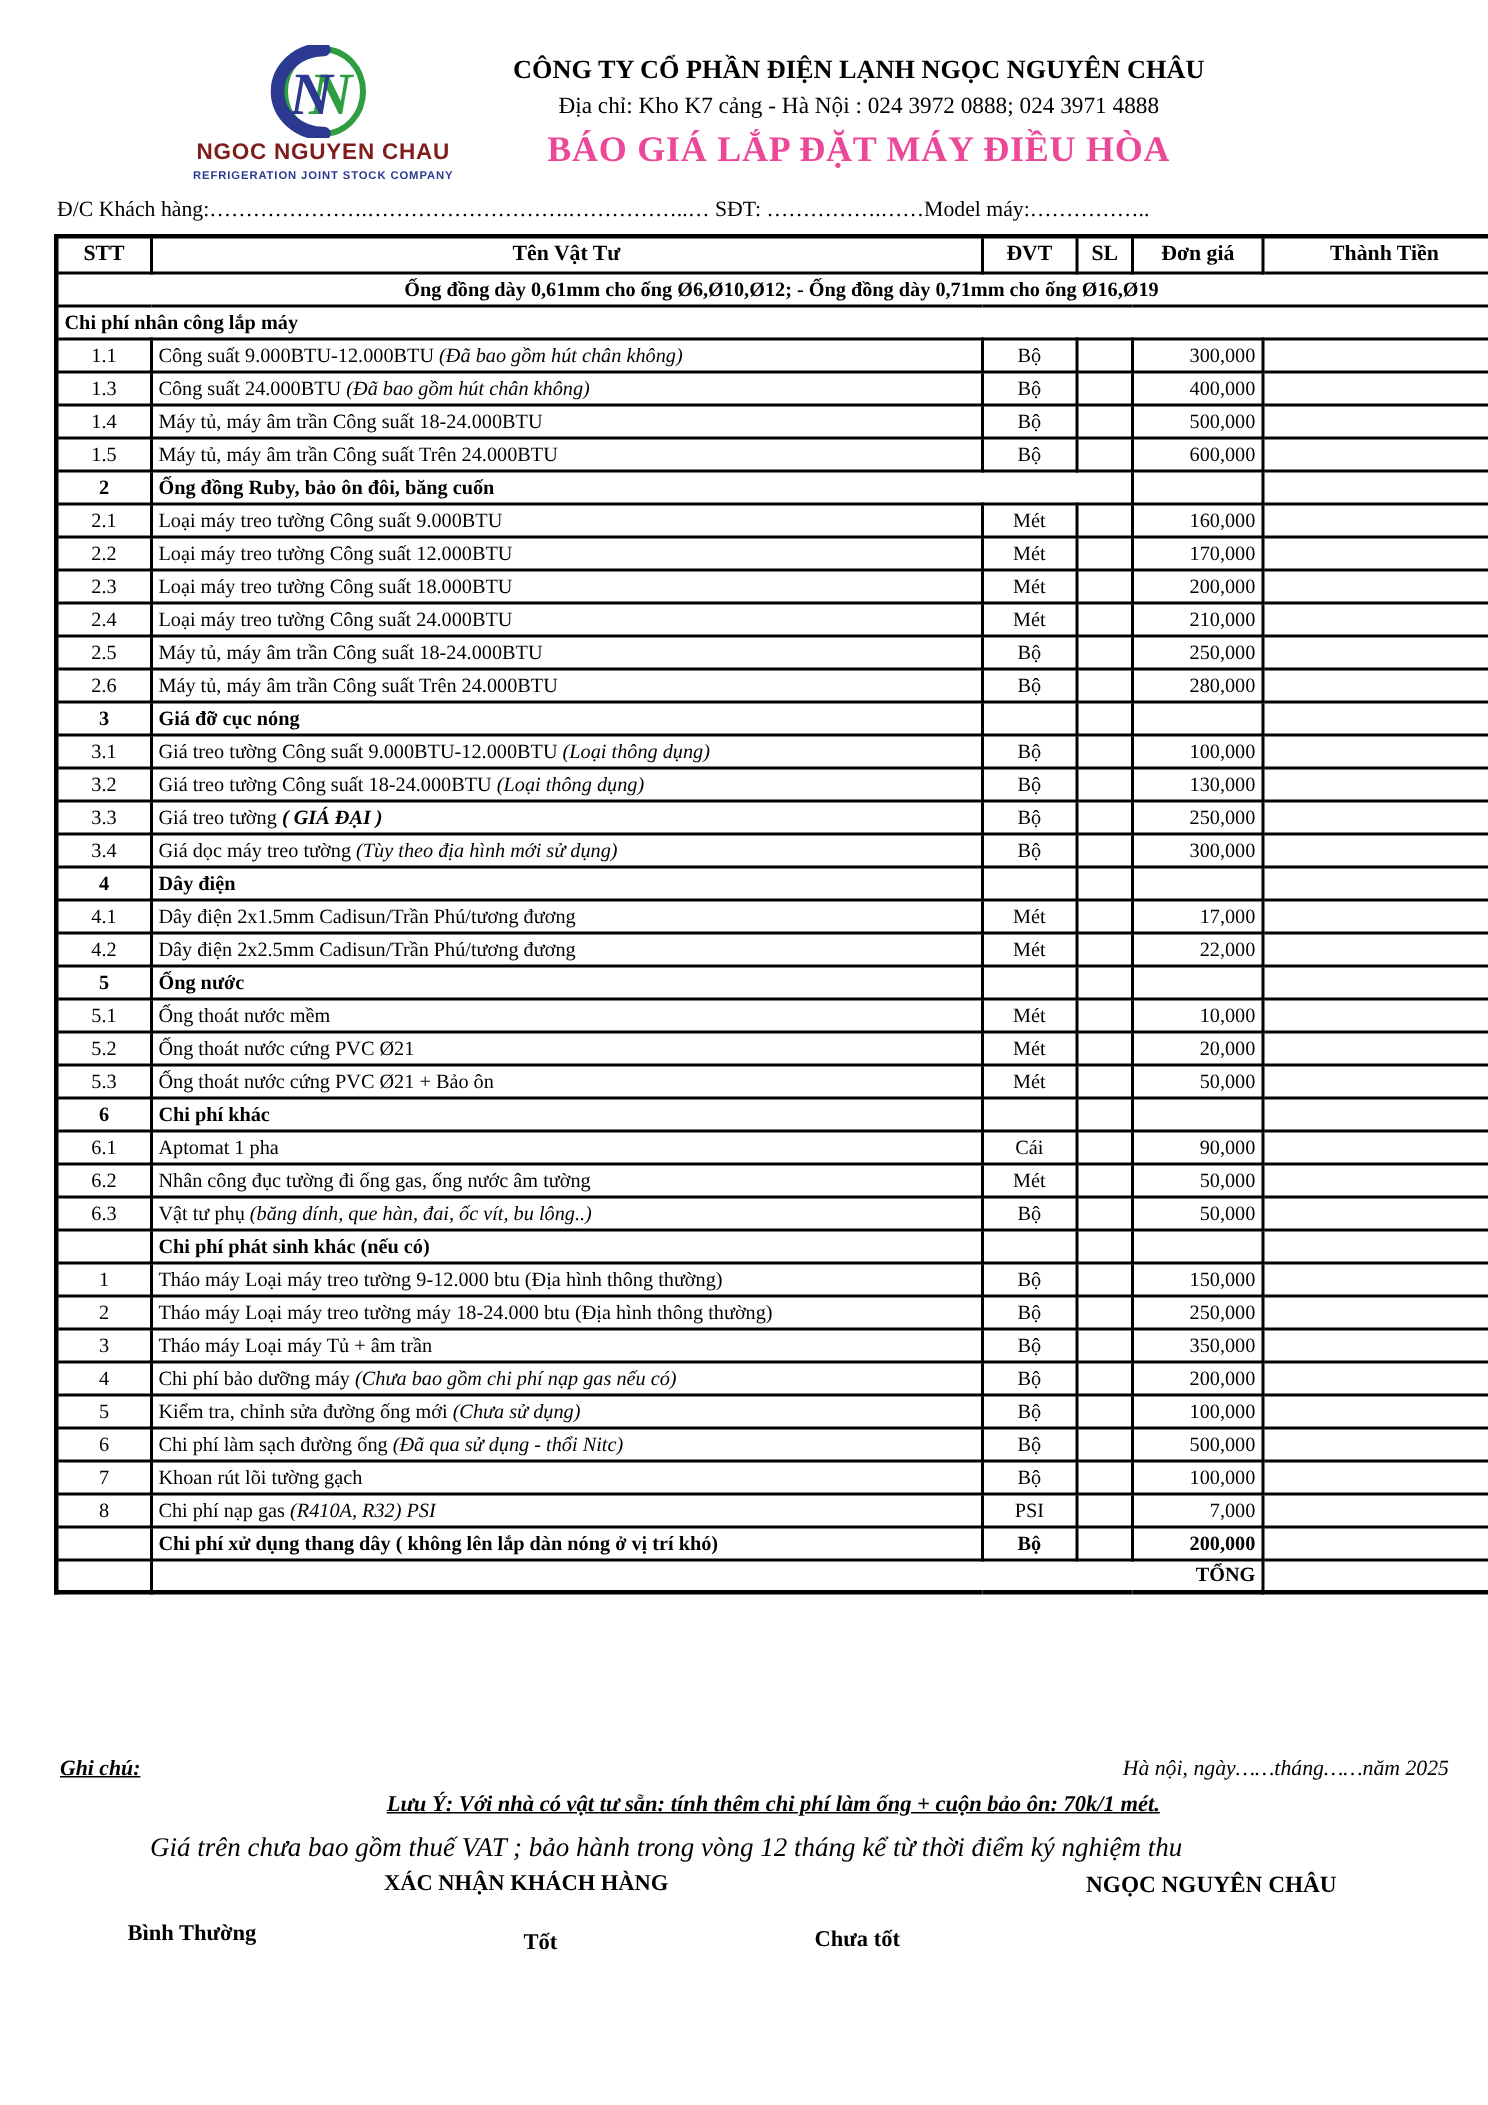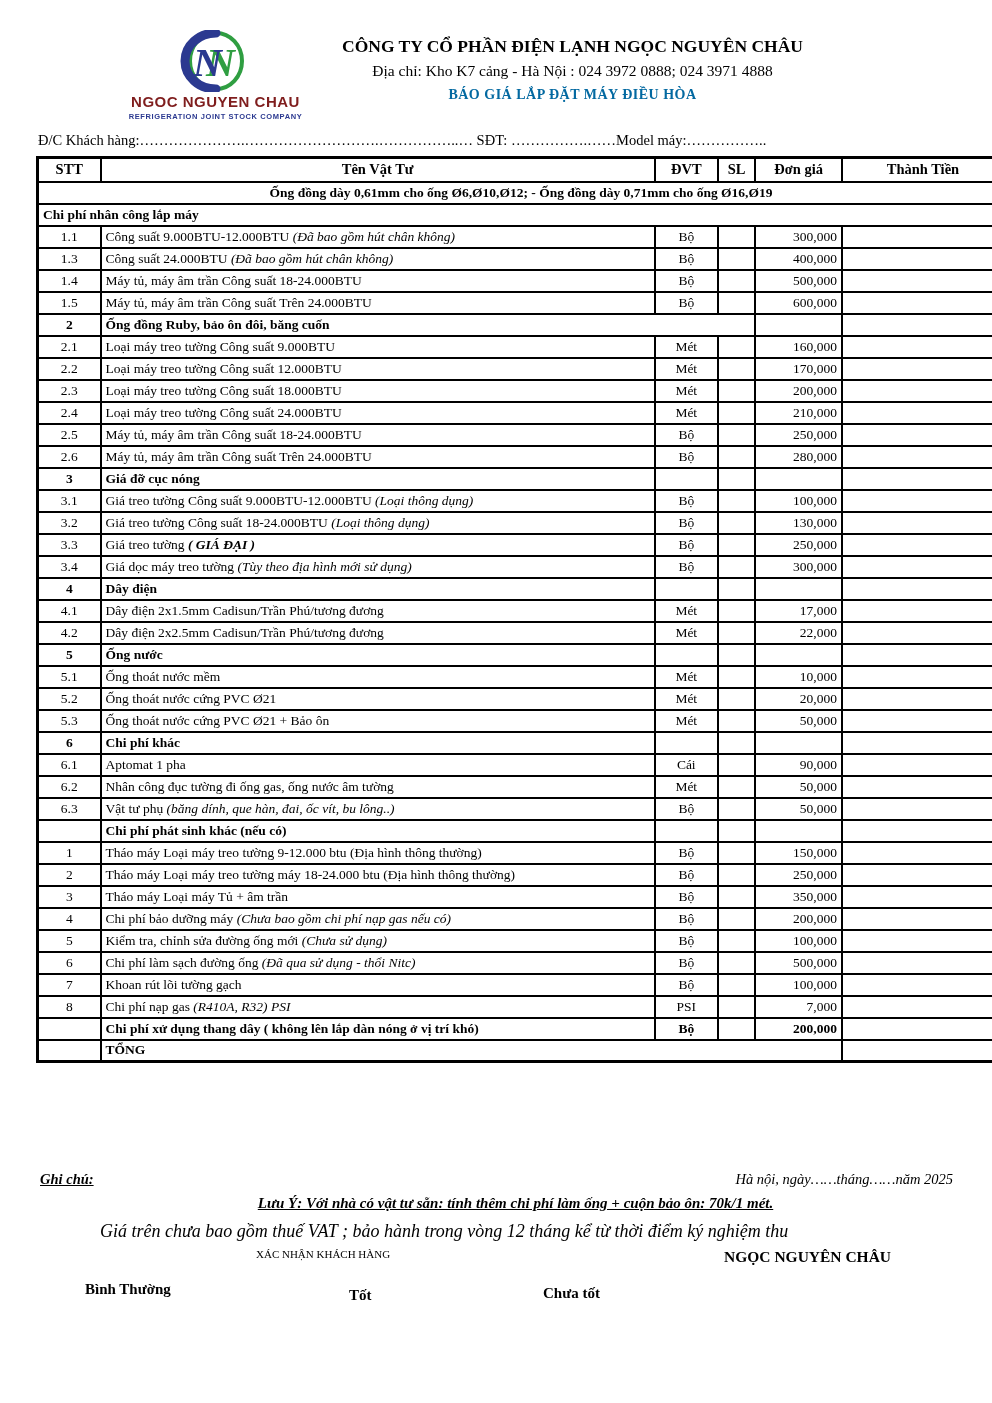--- a/index.html
+++ b/index.html
@@ -11,54 +11,54 @@
   
   .logo-block { position:absolute; left:108px; top:30px; width:215px; text-align:center; }
   .logo-mark { display:block; margin:0 auto; }
   .logo-name { font-family:"Liberation Sans", sans-serif; font-weight:bold; font-size:15px;
                letter-spacing:0.5px; color:#7f1d1d; margin-top:1px; white-space:nowrap; }
   .logo-sub  { font-family:"Liberation Sans", sans-serif; font-weight:bold; font-size:7.5px;
                letter-spacing:0.6px; color:#2b3990; margin-top:2px; white-space:nowrap; }
   .company-block { position:absolute; left:295px; top:36px; width:555px; text-align:center; }
   .company-name { font-size:17.5px; font-weight:bold; white-space:nowrap; }
   .company-address { font-size:15.5px; margin-top:5px; white-space:nowrap;text-align:center; }
-  .doc-title { font-size:14px; font-weight:bold; color:#0369a1; margin-top:7px;
+  .doc-title { font-size:24px; font-weight:bold; color:#ec4899; margin-top:7px;
                letter-spacing:0.5px; white-space:nowrap; }
   .customer-line { position:absolute; left:38px; top:132px; width:912px; font-size:14.5px;
                    white-space:nowrap; overflow:hidden; }
   
   table.price { position:absolute; left:36px; top:156px; width:970px;
                 border-collapse:collapse; table-layout:fixed;
                 border:3px solid #000;padding-left:12px; }
   table.price th, table.price td {
     border:2px solid #000; height:22px; padding:0 4px;
     font-size:13.5px; white-space:nowrap; overflow:hidden; vertical-align:middle;
   }
   table.price th { font-size:14.5px; font-weight:bold; text-align:center; height:24px; }
   td.c-stt  { text-align:center; }
   td.c-dvt  { text-align:center; }
   td.c-sl   { }
   td.c-price{ text-align:right; padding-right:7px; }
   td.c-amt  { border-left:3px solid #000; }
   td.c-note { text-align:center; font-weight:bold; font-size:14px; }
   td.c-fullsec { font-weight:bold; font-size:14px; }
   td.sec-name  { font-weight:bold; font-size:14px; }
-  td.c-total   { text-align:left; font-weight:bold; font-size:14.5px; }
+  td.c-total   { text-align:right; font-weight:bold; font-size:14.5px; }
   tr.bold-row td { font-weight:bold; }
   .nm-note { font-style:italic; }
   .nm-note.b { font-weight:bold; }
   
   .ft { position:absolute; white-space:nowrap; }
   .ghi-chu   { left:40px;  top:1171px; font-size:14.5px; font-weight:bold; font-style:italic; text-decoration:underline; }
-  .date-line { right:39px; top:1171px; font-size:14.5px; font-style:italic; }
+  .date-line { right:26px; top:1171px; font-size:14.5px; font-style:italic; }
   .luu-y     { left:0; top:1195px; width:992px; text-align:center; font-size:15px; font-weight:bold;
                font-style:italic;padding-left:39px; }
   .luu-y span{ text-decoration:underline; }
   .vat-line  { left:100px; top:1221px; font-size:18px; font-style:italic; }
-  .sign-left { left:256px; top:1248px; font-size:11px; font-weight:normal; }
+  .sign-left { left:256px; top:1248px; font-size:15px; font-weight:bold; }
   .sign-right{ left:724px; top:1248px; font-size:15.5px; font-weight:bold; }
   .rate-1 { left:85px;  top:1281px; font-size:15px; font-weight:bold; }
   .rate-2 { left:349px; top:1287px; font-size:15px; font-weight:bold; }
   .rate-3 { left:543px; top:1285px; font-size:15px; font-weight:bold; }
 </style>
 </head>
 <body>
 
 <div class="logo-block">
   <svg class="logo-mark" width="88" height="62" viewBox="0 0 88 62" xmlns="http://www.w3.org/2000/svg">

